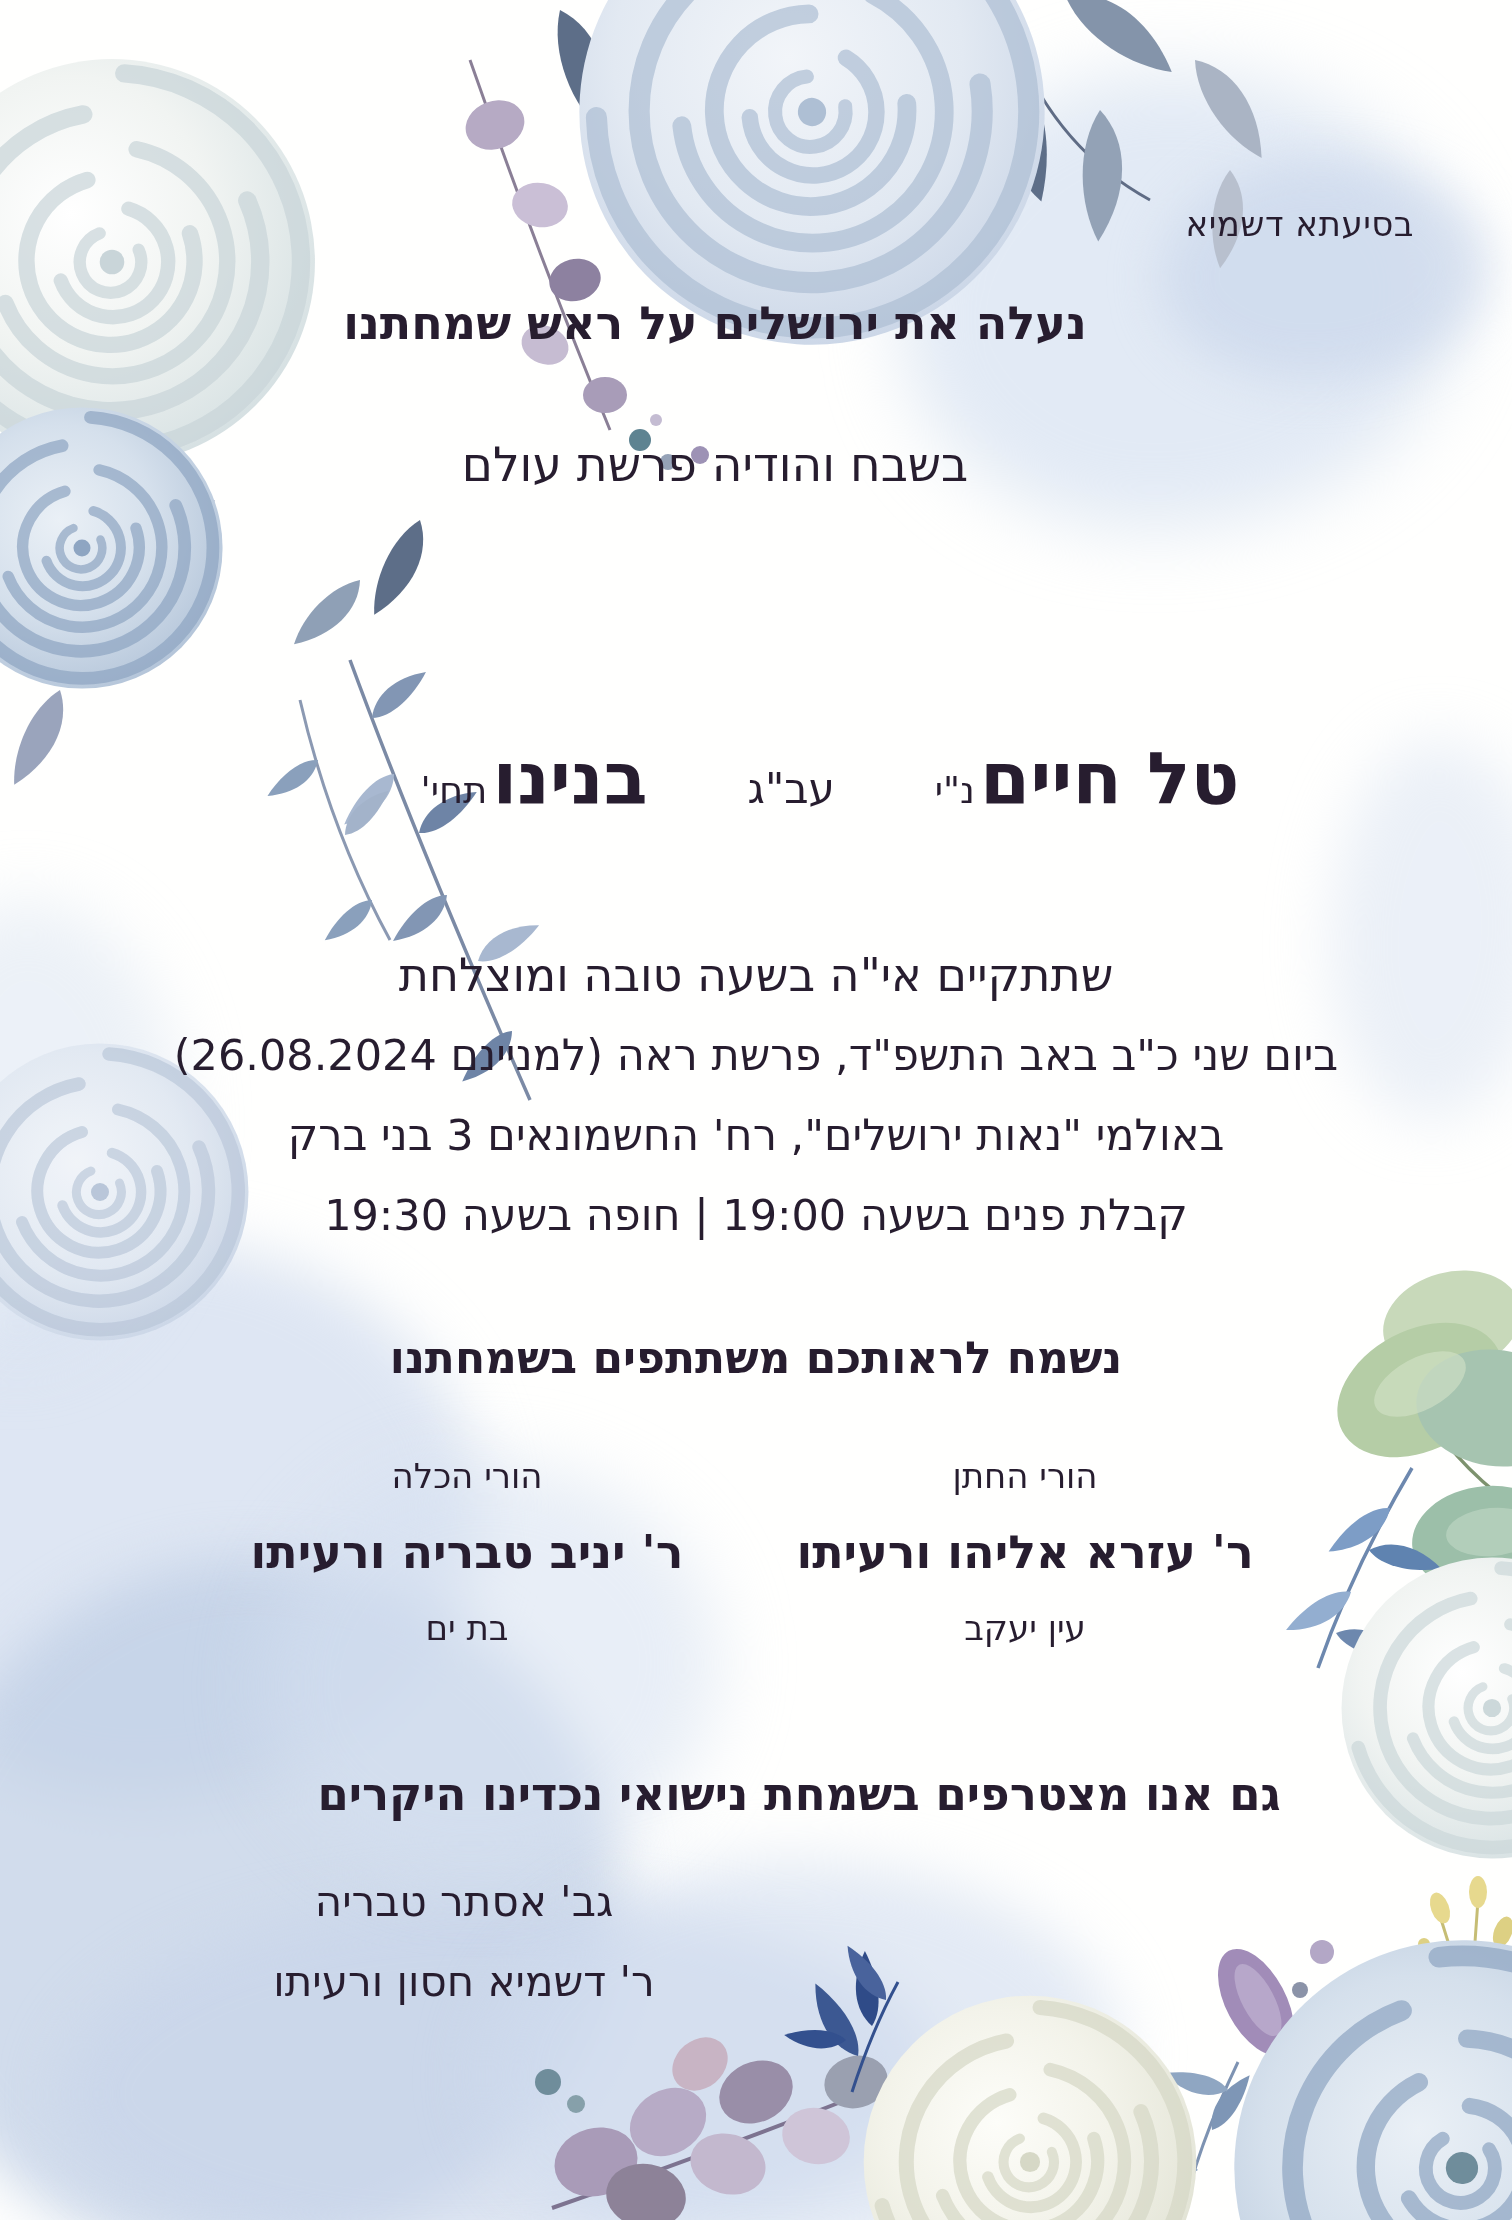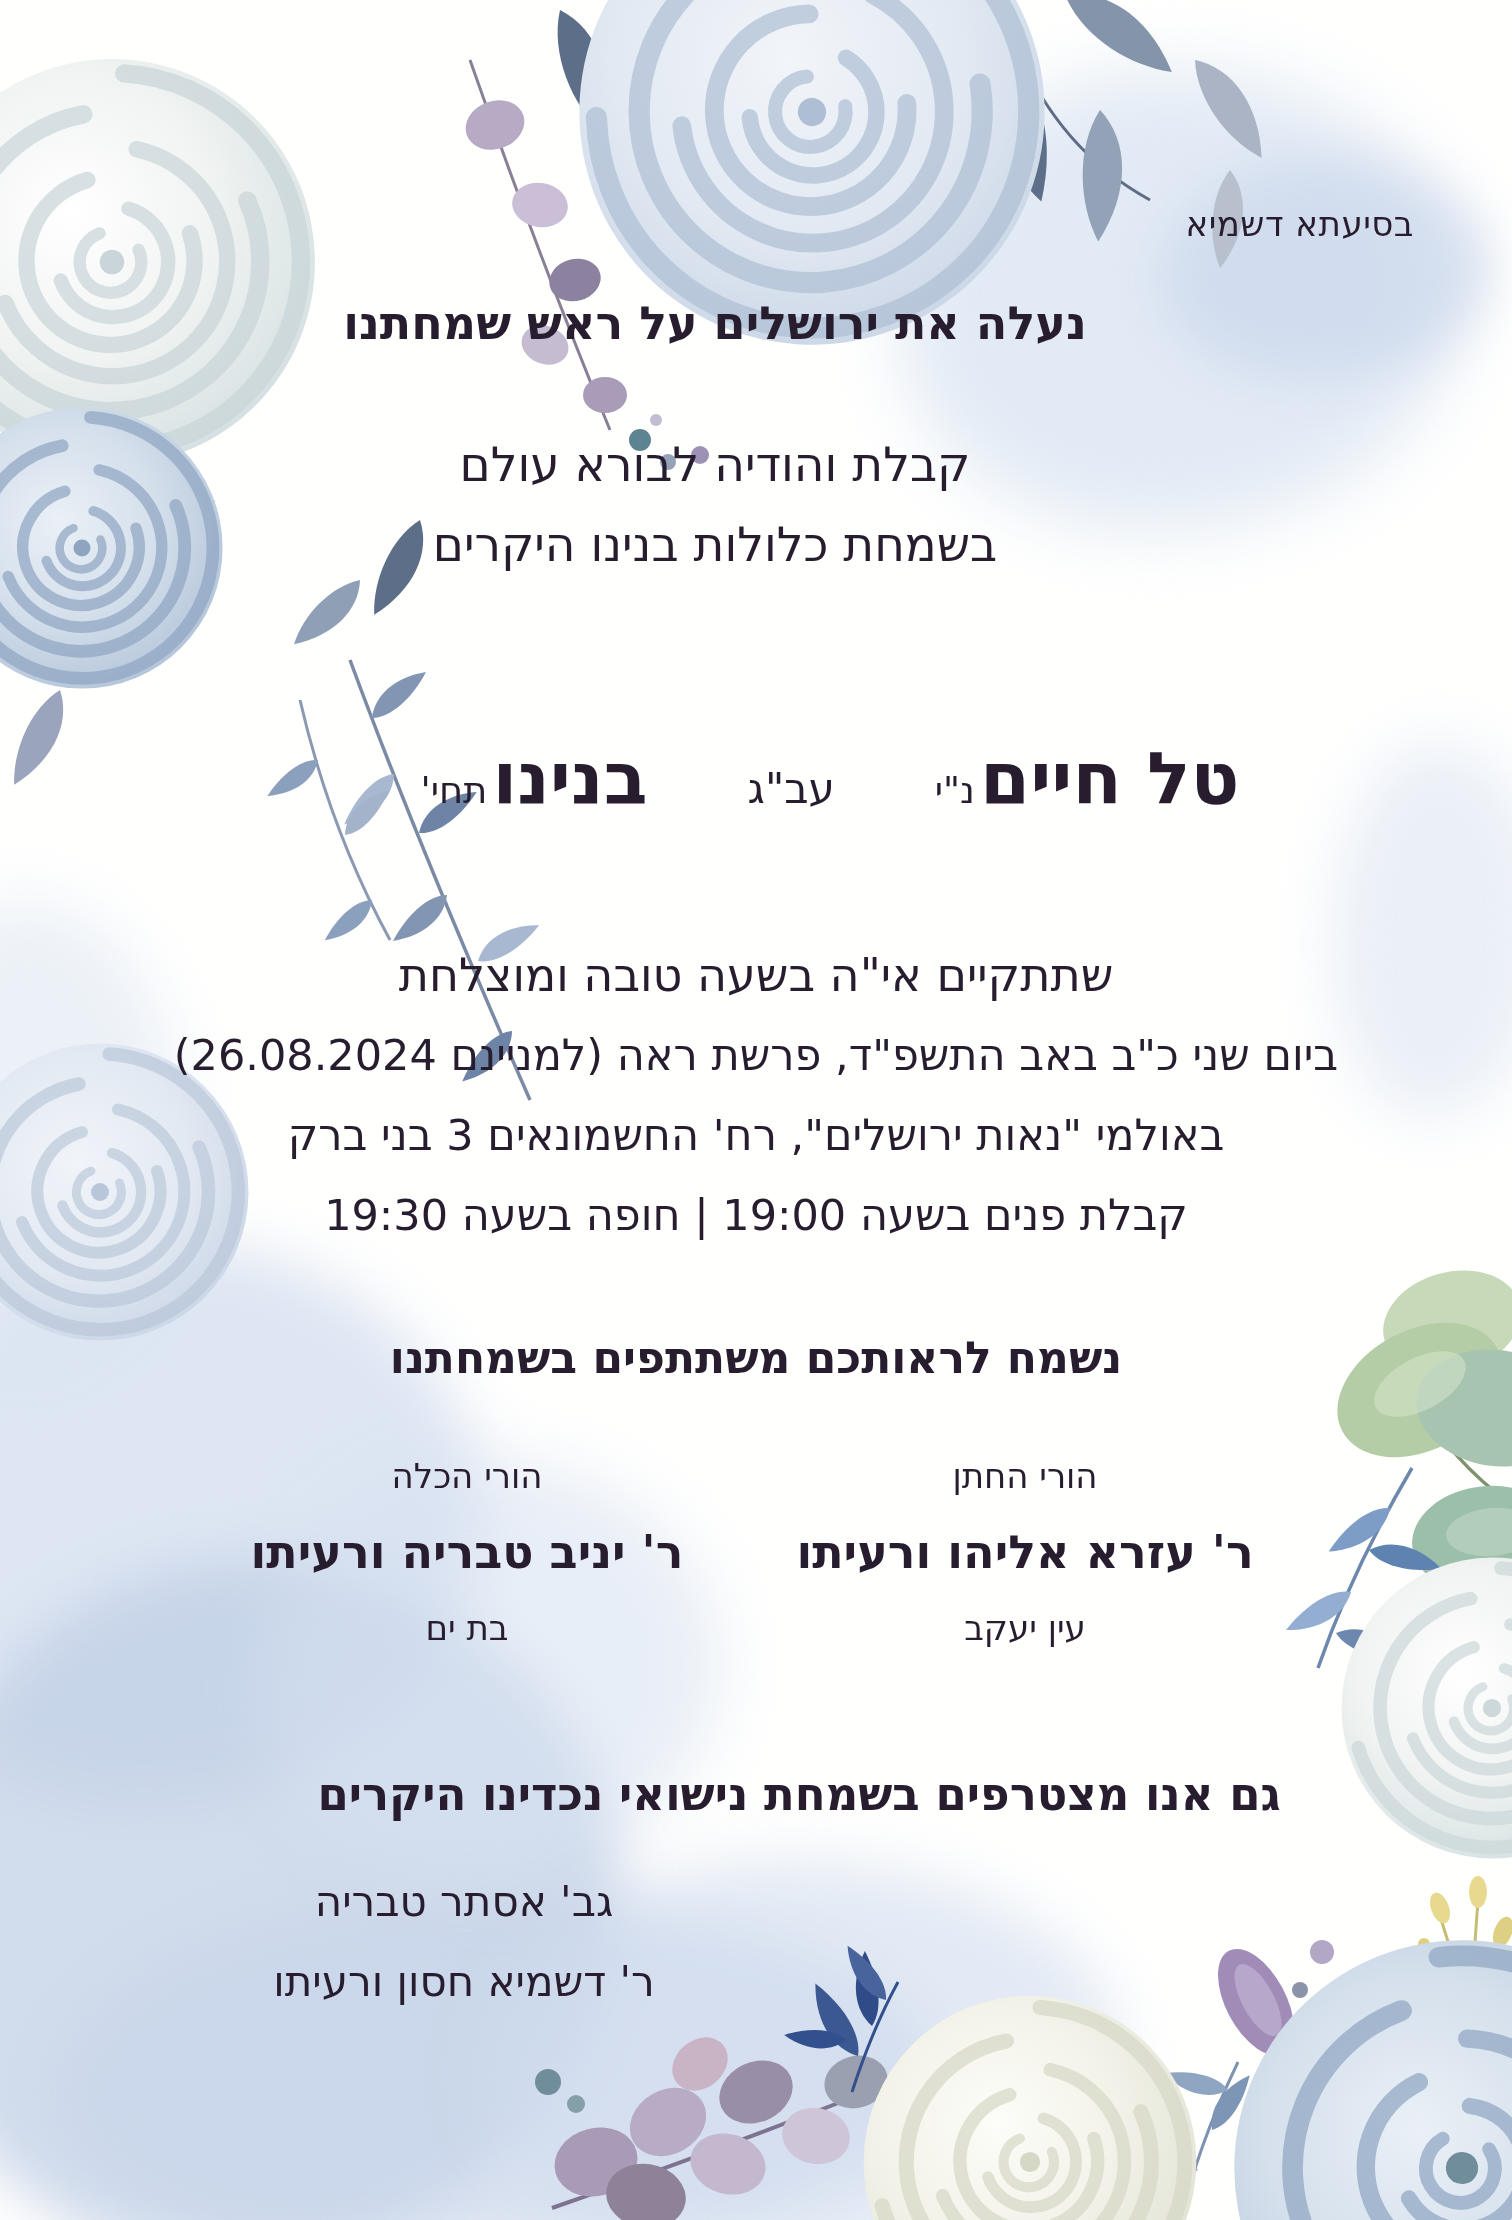--- a/index.html
+++ b/index.html
@@ -230,22 +230,21 @@
           <circle r="6" fill="#d6d8c6"></circle>
       </g>
     </g>
   </svg>
 
   <div class="t blessing">בסיעתא דשמיא</div>
 
   <div class="t header">נעלה את ירושלים על ראש שמחתנו</div>
 
   <div class="t intro">
-    <p>קבלת והודיה לבורא עולם</p>
-    <p>בשמחת כלולות בנינו היקרים</p>
+    <p>בשבח והודיה פרשת עולם</p>
   </div>
 
   <div class="t names-row">
     <div>
       <span class="big-name">טל חיים</span>
       <span class="hon">נ"י</span>
     </div>
     <div class="sep">עב"ג</div>
     <div>
       <span class="big-name">בנינו</span>

